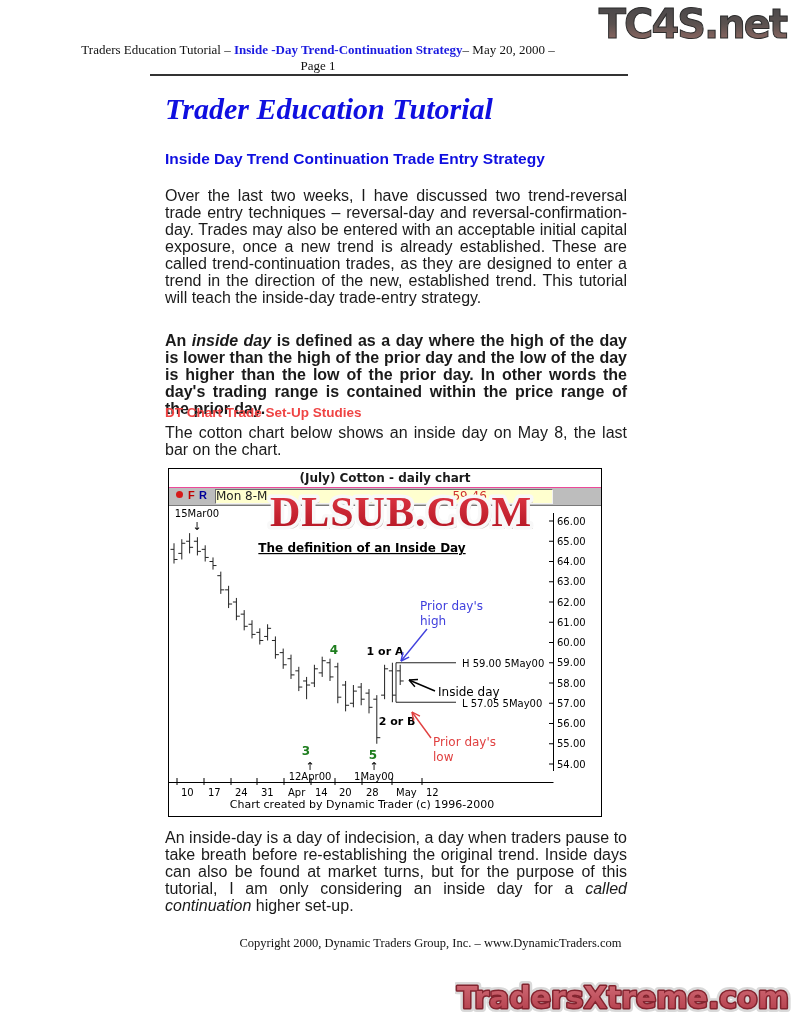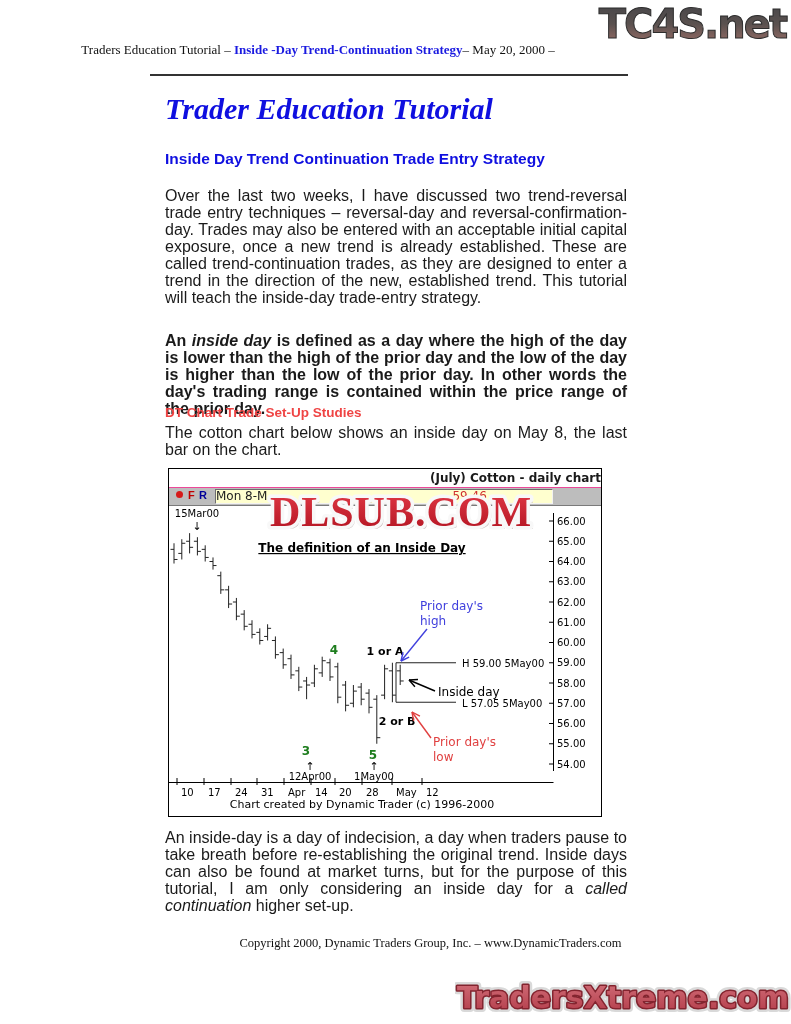--- a/index.html
+++ b/index.html
@@ -24,21 +24,21 @@
   .p2{top:332px;font-weight:bold;}
   .dt-head{top:405px;left:165px;width:462px;color:#ef4444;font-size:13.5px;font-weight:bold;}
   .p3{top:424px;}
   .p4{top:829px;}
   .footer{top:936px;left:0;width:791px;text-align:center;
           font-family:"Liberation Serif","DejaVu Serif",serif;font-size:12.5px;color:#111;padding-left:35px;}
 
   
   .chart{top:468px;left:168px;width:432px;height:347px;border:1px solid #000;background:#fff;}
   .chart-titlebar{position:absolute;top:0;left:0;width:432px;height:18px;line-height:18px;
-          text-align:right;font-size:12px;font-weight:bold;border-bottom:2px solid #ec4899;
+          text-align:center;font-size:12px;font-weight:bold;border-bottom:2px solid #ec4899;
           font-family:"DejaVu Sans","Liberation Sans",sans-serif;}
   .chart-toolbar{position:absolute;top:19px;left:0;width:432px;height:17px;
           background:#bdbdbd;border-bottom:1px solid #7a7a7a;font-size:11px;}
   .tb-dot{position:absolute;left:7px;top:3px;width:7px;height:7px;border-radius:50%;background:#d61a1a;}
   .tb-f{position:absolute;left:19px;top:1px;font-weight:bold;color:#c00000;}
   .tb-r{position:absolute;left:30px;top:1px;font-weight:bold;color:#000099;}
   .tb-field{position:absolute;left:46px;top:1px;width:336px;height:13px;background:#ffffcf;
           border:1px solid;border-color:#6e6e6e #f2f2f2 #f2f2f2 #6e6e6e;
           font-size:12px;line-height:13px;color:#222;white-space:nowrap;overflow:hidden;
           font-family:"DejaVu Sans",sans-serif;}
@@ -69,20 +69,21 @@
         <stop offset="1" stop-color="#a1716a"></stop>
       </linearGradient>
     </defs>
     <text x="226" y="38" text-anchor="end" fill="url(#g-tc4s)" stroke="#2c2c2c" stroke-width="1">TC4S.net</text>
   </svg>
 
   <div class="abs hdr">
     <div>
       <span>Traders Education Tutorial – </span><span class="em">Inside -Day Trend-Continuation Strategy</span><span>– May 20, 2000 –</span>
     </div>
+    <div>Page 1</div>
   </div>
   <div class="abs rule"></div>
 
   <div class="abs title">Trader Education Tutorial</div>
   <div class="abs subtitle">Inside Day Trend Continuation Trade Entry Strategy</div>
 
   <div class="abs para p1">Over the last two weeks, I have discussed two trend-reversal trade entry techniques – reversal-day and reversal-confirmation-day. Trades may also be entered with an acceptable initial capital exposure, once a new trend is already established. These are called trend-continuation trades, as they are designed to enter a trend in the direction of the new, established trend. This tutorial will teach the inside-day trade-entry strategy.</div>
   <div class="abs para p2"><span>An </span><i>inside day</i><span> is defined as a day where the high of the day is lower than the high of the prior day and the low of the day is higher than the low of the prior day. In other words the day's trading range is contained within the price range of the prior day.</span></div>
 
   <div class="abs dt-head">DT Chart Trade Set-Up Studies</div>

